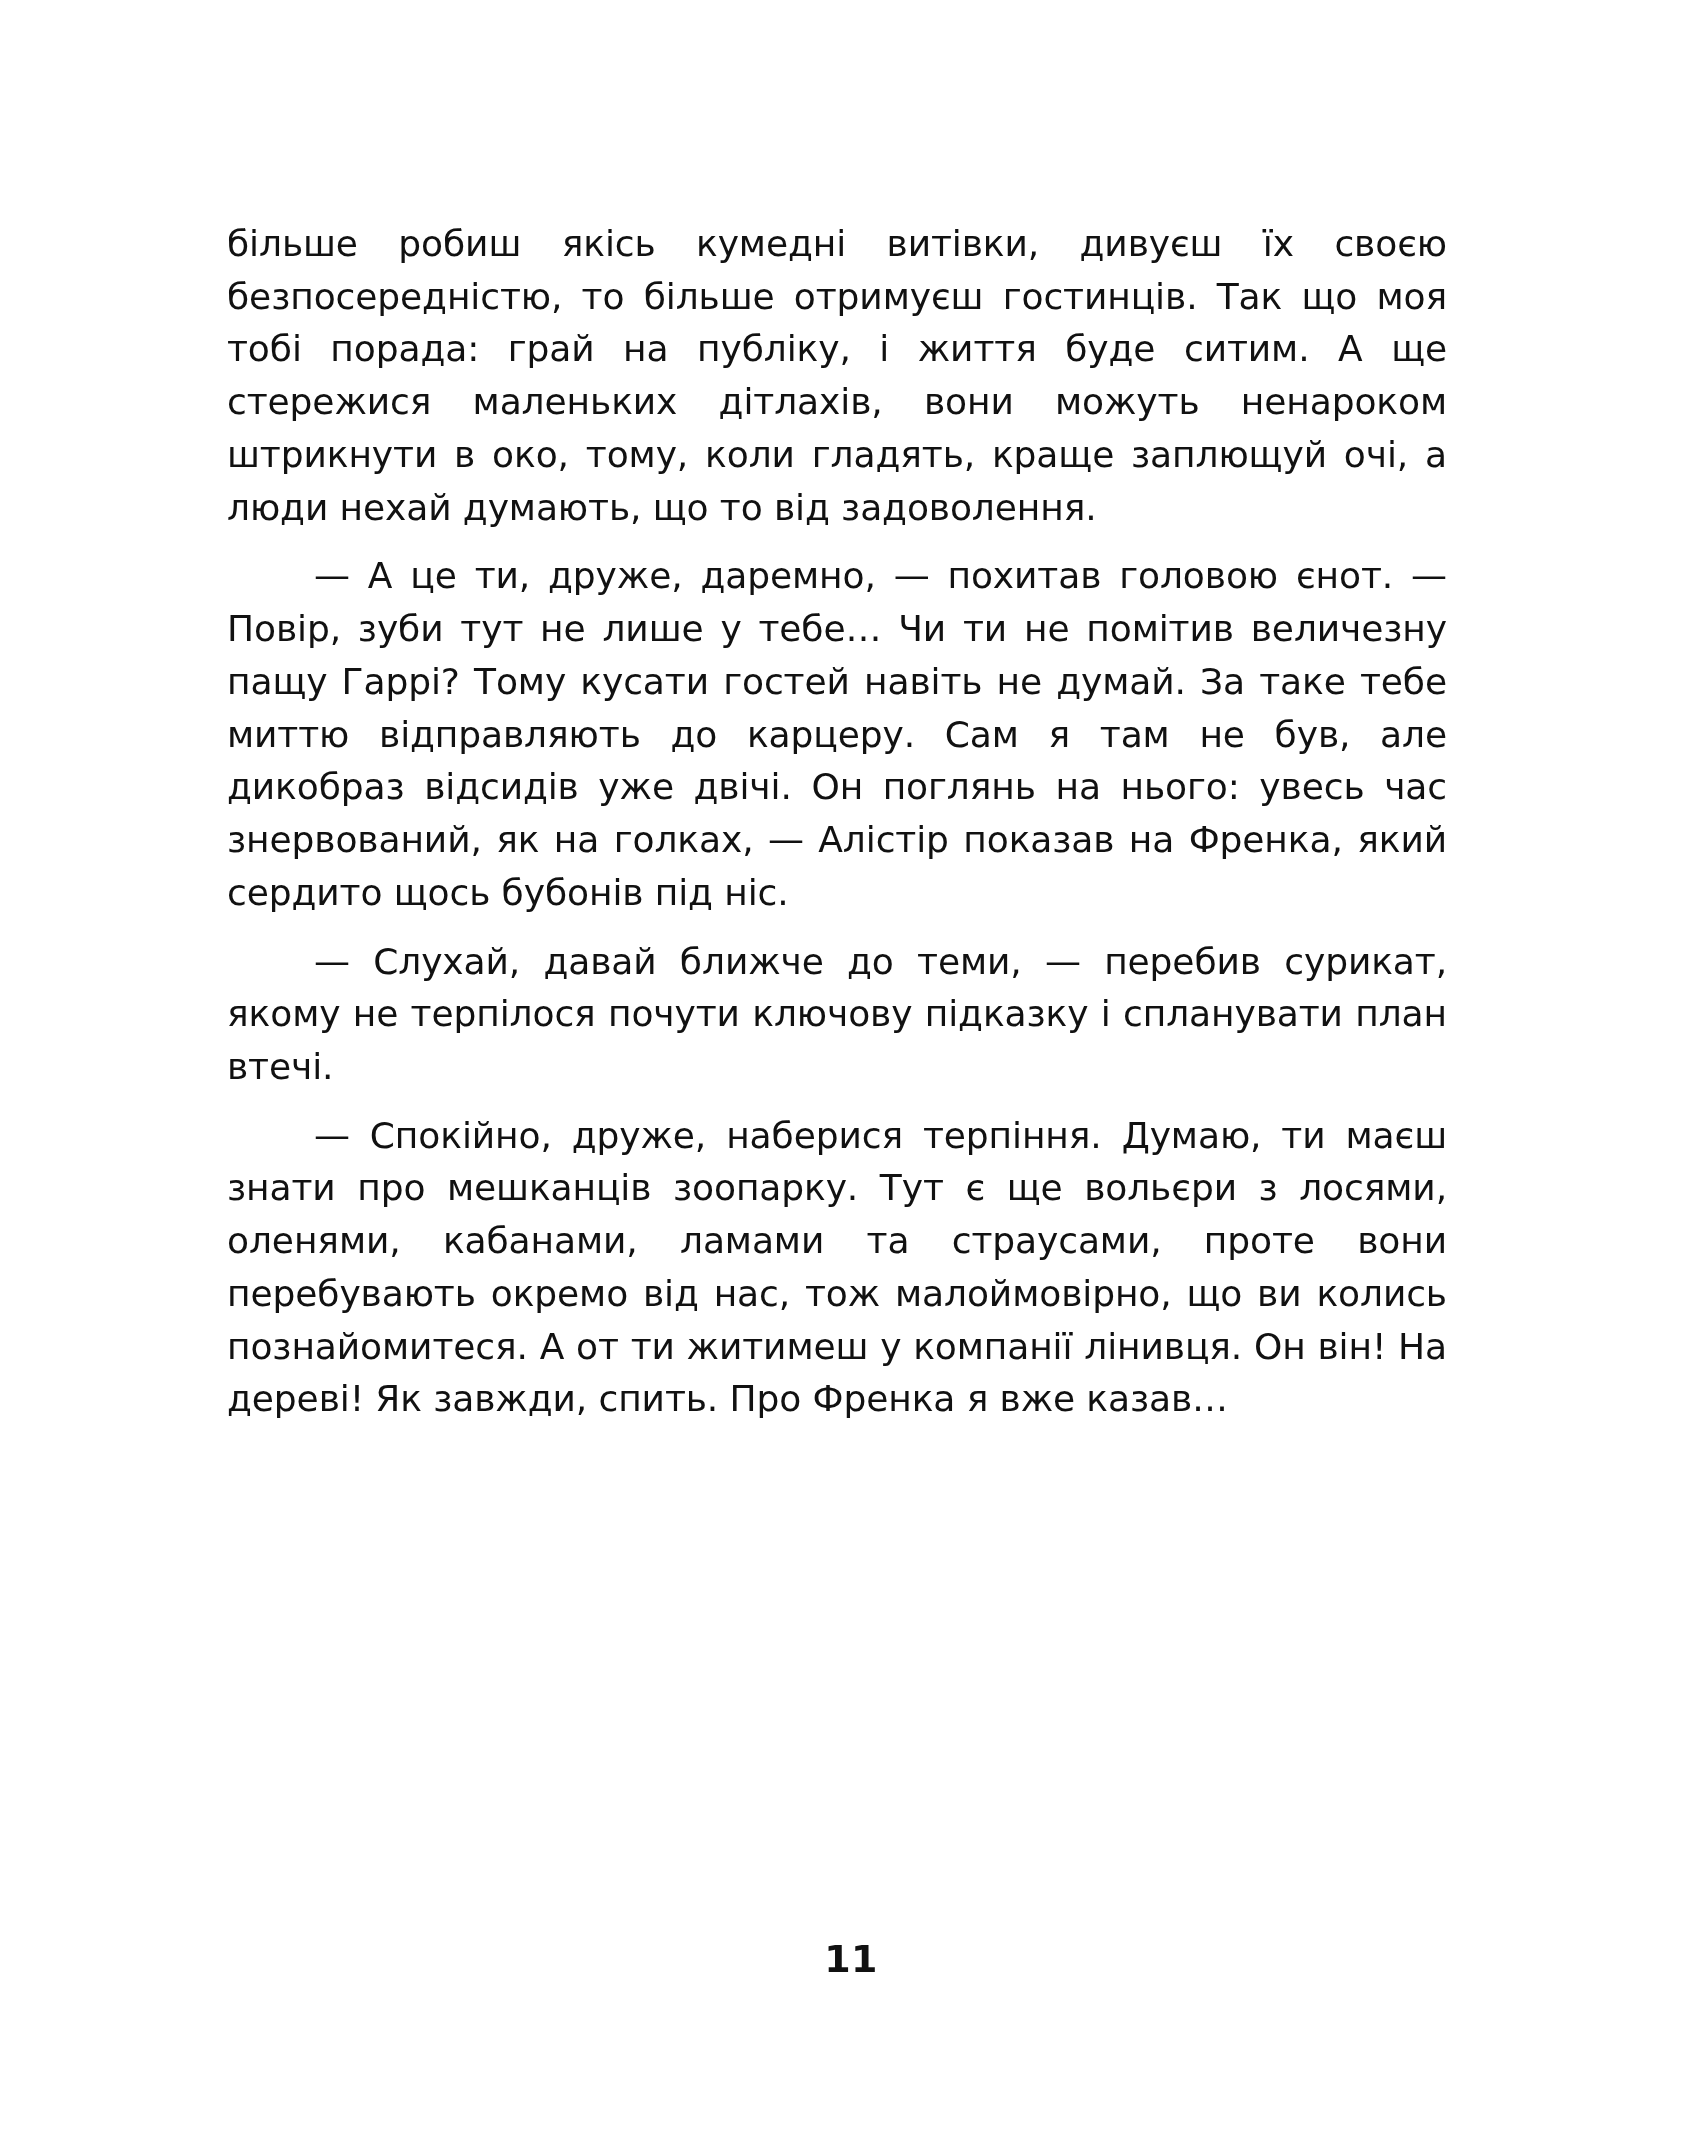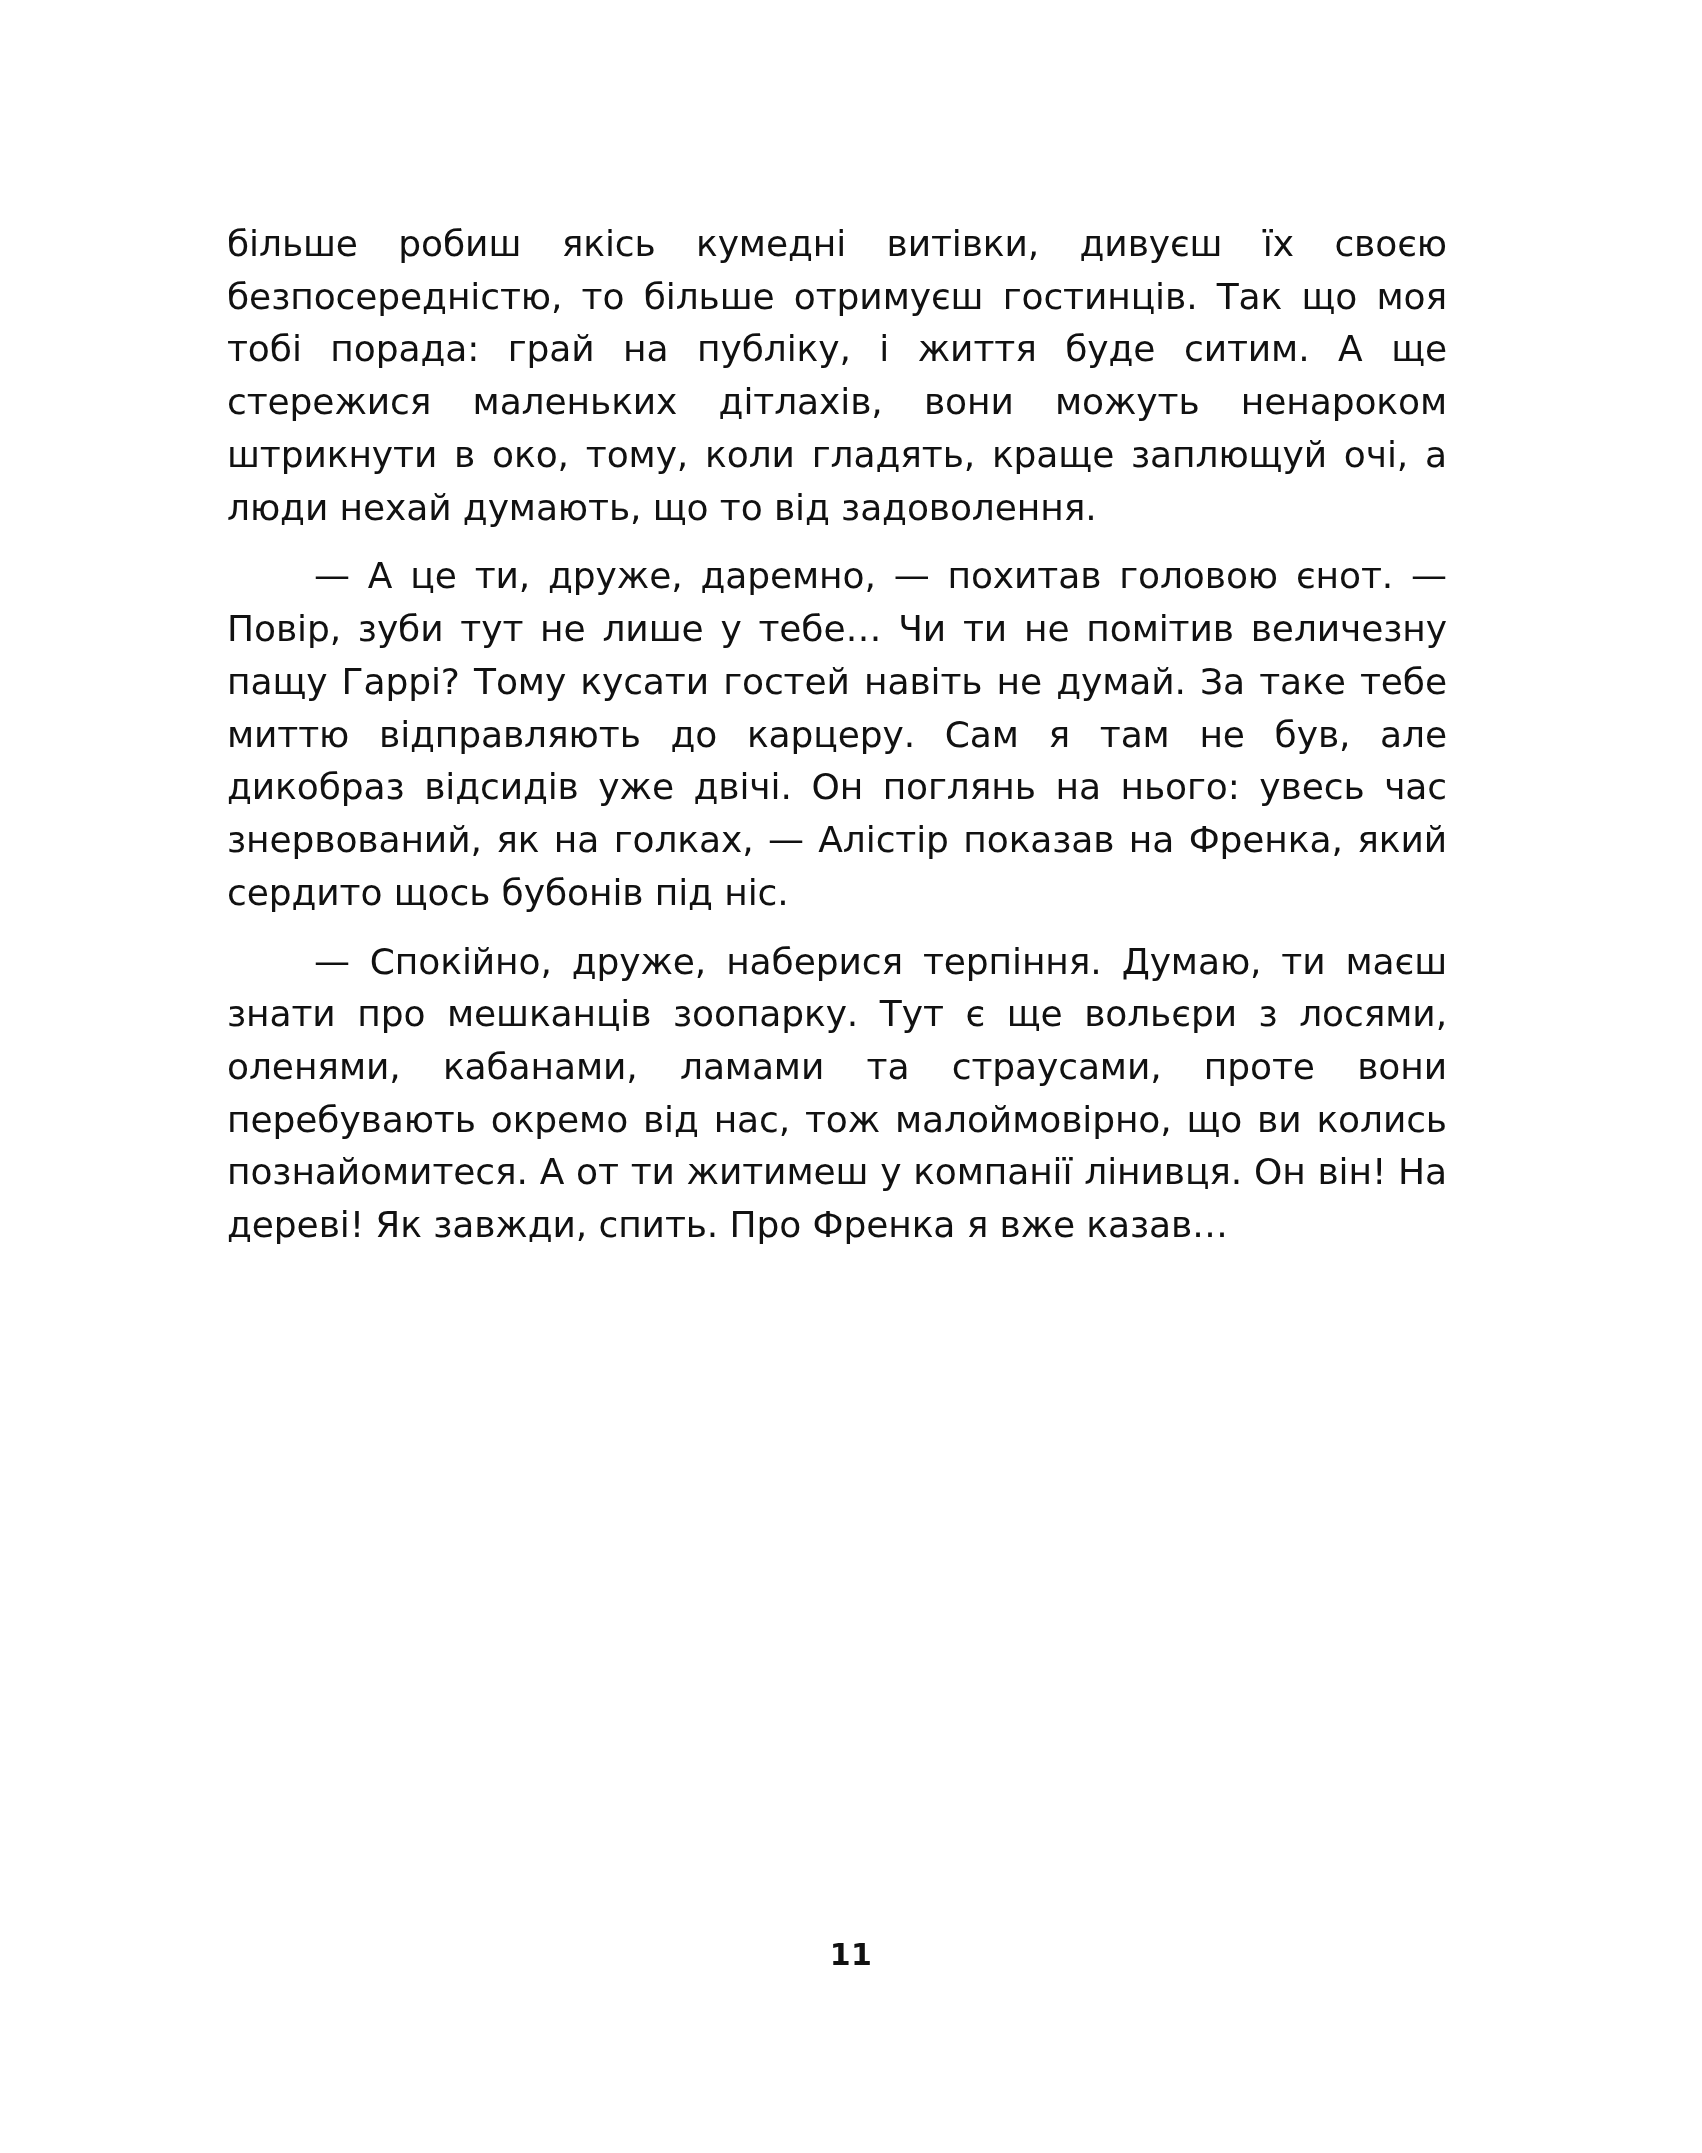--- a/index.html
+++ b/index.html
@@ -39,30 +39,31 @@
   }
   .body-text p.indent {
     text-indent: 87px;
   }
   .page-number {
     position: absolute;
     left: 0;
     right: 0;
     top: 1937px;
     text-align: center;
-    font-size: 30px;
+    font-size: 38px;
     font-weight: 700;
     color: #111111;
     letter-spacing: 0.4px;
   }
 </style>
 </head>
 <body>
 
 <div class="page">
   <div class="body-text">
     <p class="cont">більше робиш якісь кумедні витівки, дивуєш їх своєю безпосередністю, то більше отримуєш гостинців. Так що моя тобі порада: грай на публіку, і життя буде ситим. А ще стережися маленьких дітлахів, вони можуть ненароком штрикнути в око, тому, коли гладять, краще заплющуй очі, а люди нехай думають, що то від задоволення.</p>
     <p class="indent">— А це ти, друже, даремно, — похитав головою єнот. — Повір, зуби тут не лише у тебе… Чи ти не помітив величезну пащу Гаррі? Тому кусати гостей навіть не думай. За таке тебе миттю відправляють до карцеру. Сам я там не був, але дикобраз відсидів уже двічі. Он поглянь на нього: увесь час знервований, як на голках, — Алістір показав на Френка, який сердито щось бубонів під ніс.</p>
+    <p class="indent">— Слухай, давай ближче до теми, — перебив сурикат, якому не терпілося почути ключову підказку і спланувати план втечі.</p>
     <p class="indent">— Спокійно, друже, наберися терпіння. Думаю, ти маєш знати про мешканців зоопарку. Тут є ще вольєри з лосями, оленями, кабанами, ламами та страусами, проте вони перебувають окремо від нас, тож малоймовірно, що ви колись познайомитеся. А от ти житимеш у компанії лінивця. Он він! На дереві! Як завжди, спить. Про Френка я вже казав…</p>
   </div>
   <div class="page-number">11</div>
 </div>
 
 
 </body></html>

